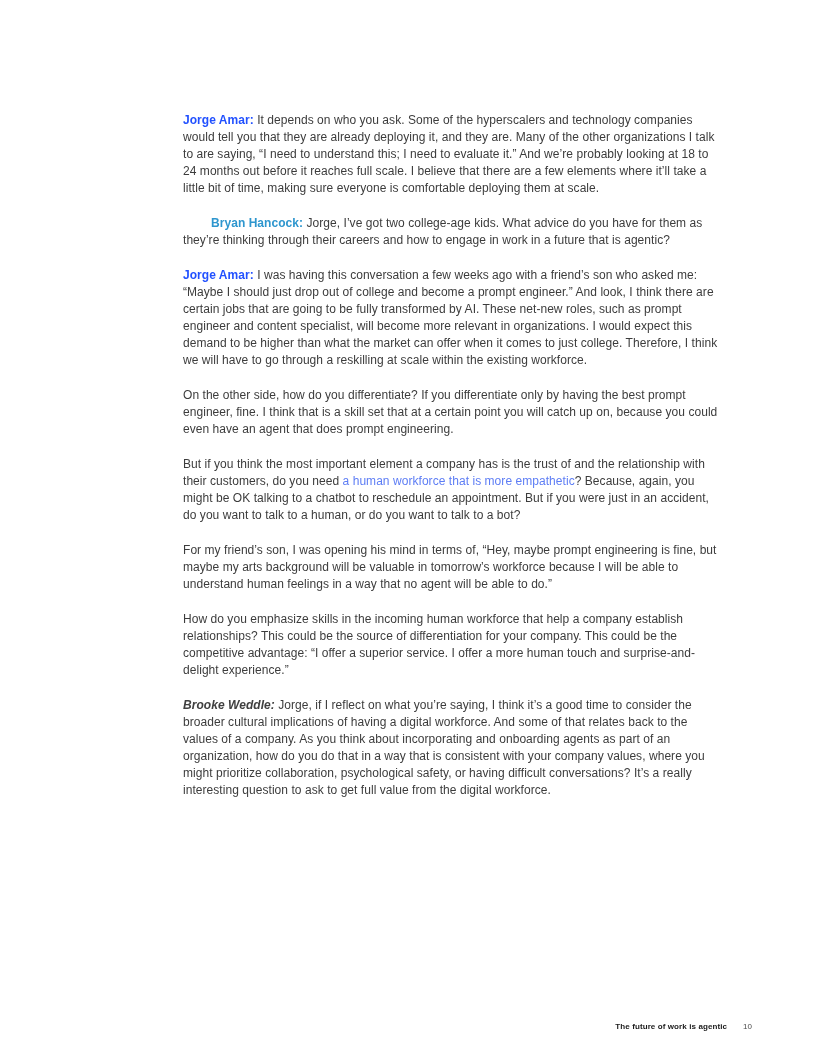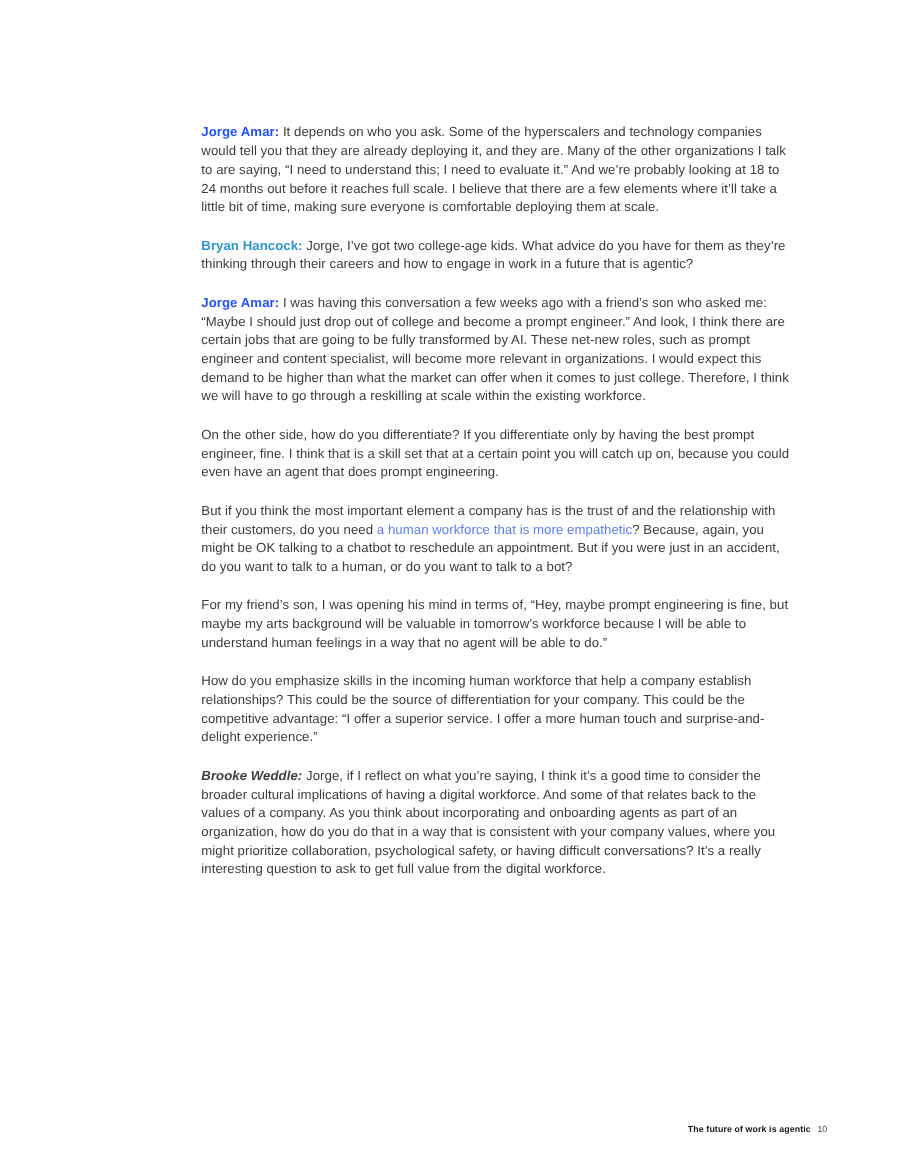--- a/index.html
+++ b/index.html
@@ -25,21 +25,21 @@
     margin: 0 0 18px 0;
     font-size: 12px;
     line-height: 17px;
     color: #3c3c3c;
     letter-spacing: 0.05px;
   }
   .speaker {
     font-weight: bold;
   }
   .speaker-jorge  { color: #2251ff; }
-  .speaker-bryan  { color: #2e96ce; }
+  .speaker-bryan  { color: #2e96ce; margin-left: 28px; }
   .speaker-brooke { color: #404040; font-style: italic; }
   .section-heading {
     margin: 23px 0 4px 0;
     font-family: "Liberation Serif", "DejaVu Serif", serif;
     font-size: 19px;
     line-height: 22px;
     font-weight: bold;
     color: #161616;
     letter-spacing: 0.1px;
   }
@@ -47,21 +47,21 @@
     color: #5d7df5;
     text-decoration: none;
     cursor: pointer;
   }
   .footer {
     position: absolute;
     top: 1022px;
     right: 64px;
     display: flex;
     align-items: baseline;
-    gap: 6px;
+    gap: 16px;
     font-size: 8px;
     line-height: 10px;
     justify-content: flex-end;
   }
   .footer-title {
     font-weight: bold;
     color: #1a1a1a;
     letter-spacing: 0.1px;
   }
   .footer-page {

